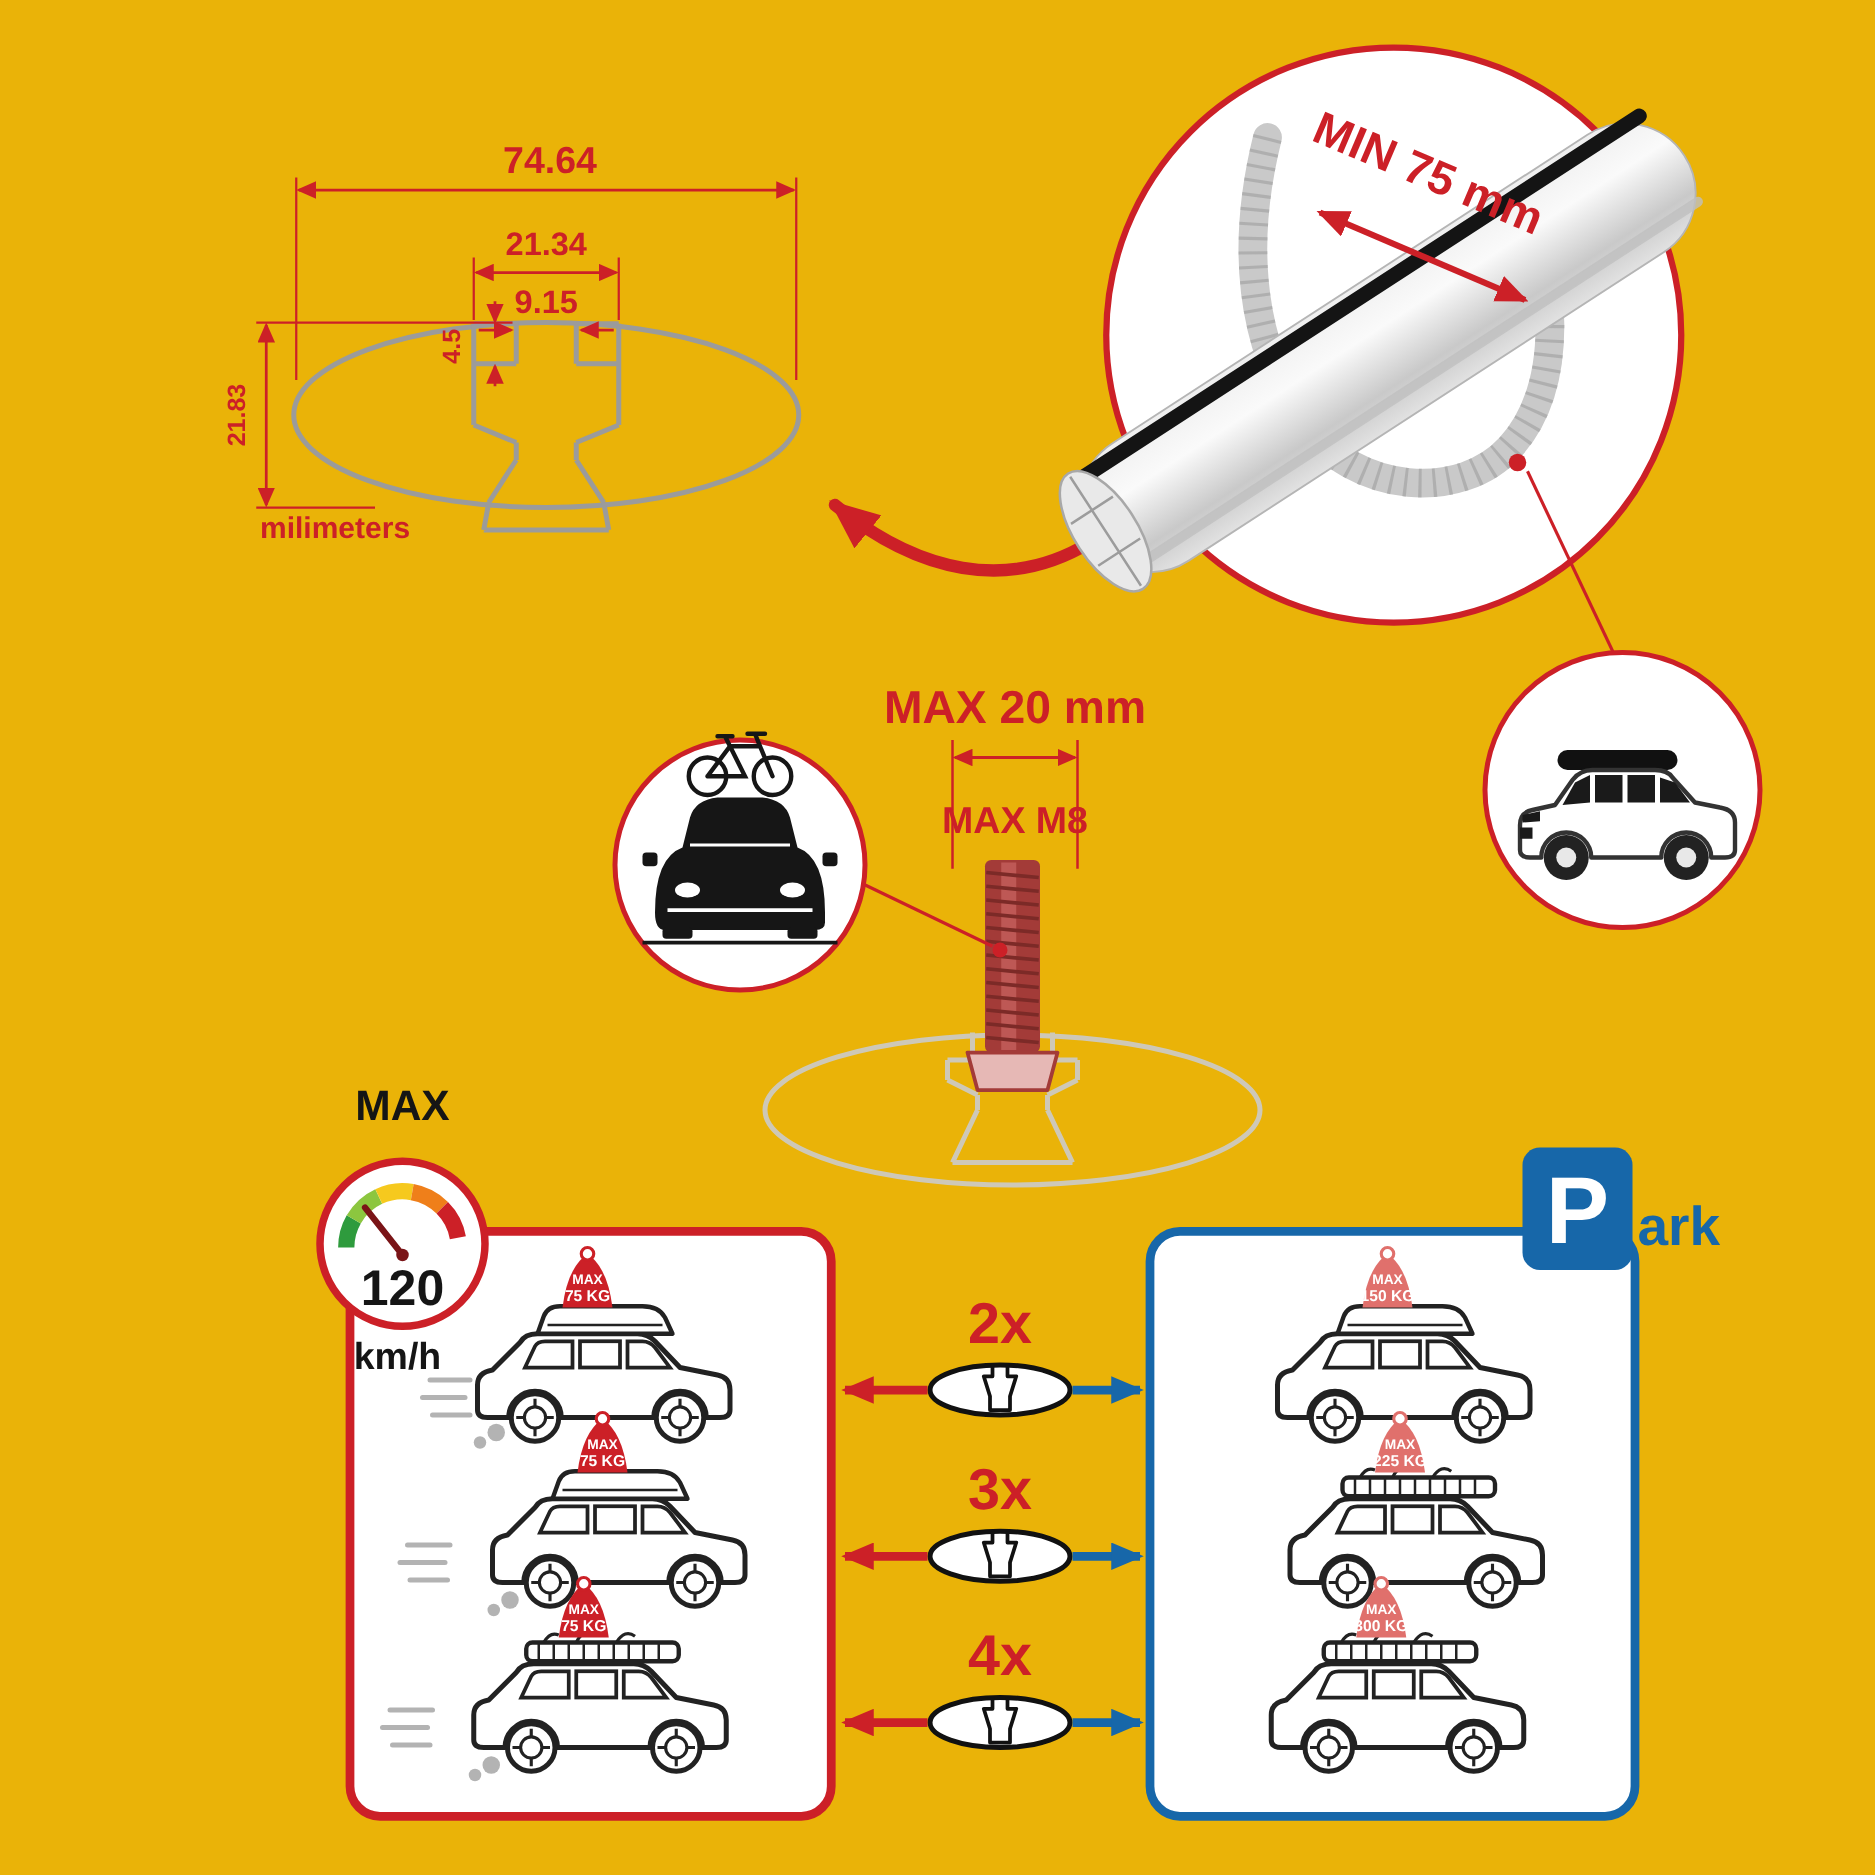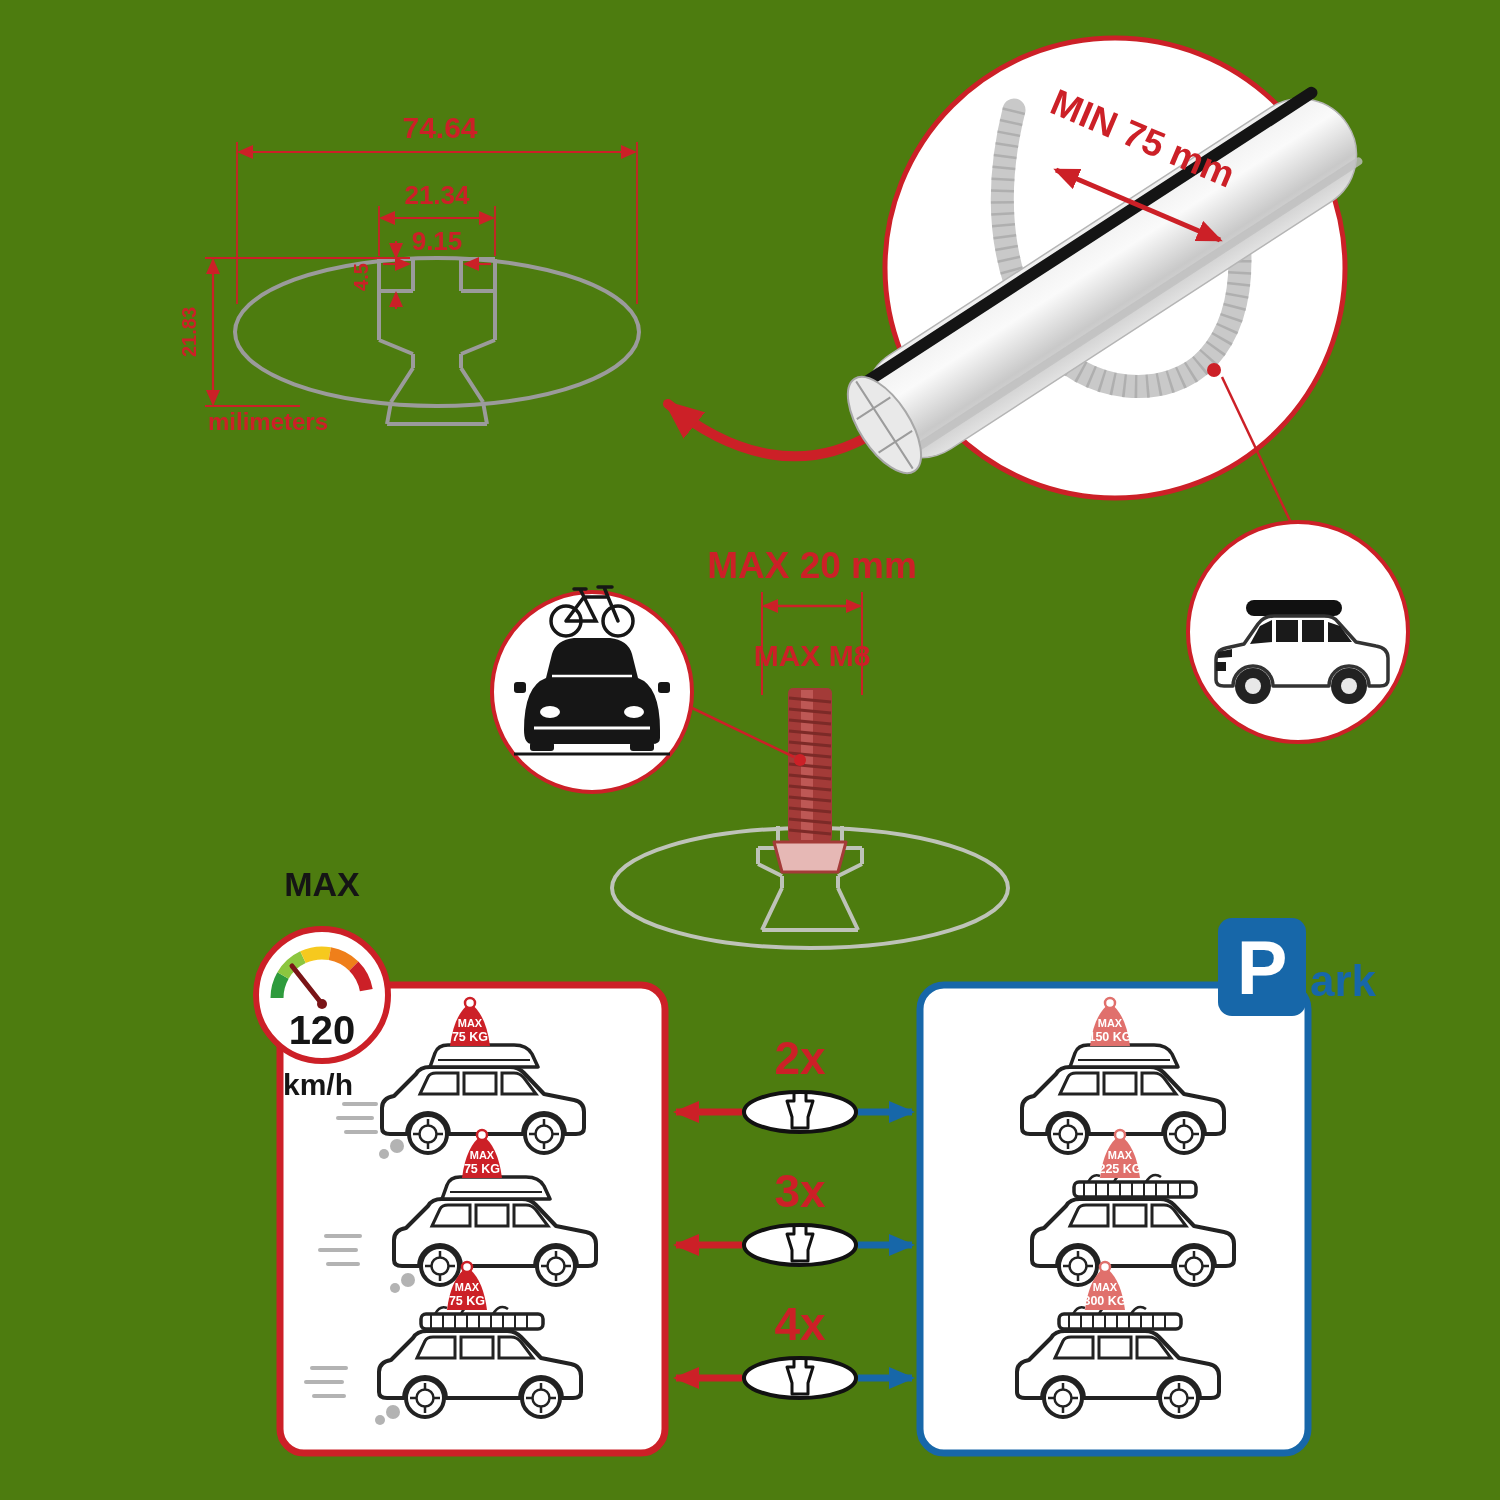--- a/index.html
+++ b/index.html
@@ -1,16 +1,16 @@
 <!DOCTYPE html>
 <html><head>
 <meta charset="utf-8">
 <style>
   html,body{margin:0;padding:0;background:#fff;}
-  .canvas{position:relative;width:1500px;height:1500px;background:#4d7c0f;overflow:hidden;}
+  .canvas{position:relative;width:1500px;height:1500px;background:#eab308;overflow:hidden;}
   svg{display:block;}
   text{font-family:"Liberation Sans","DejaVu Sans",sans-serif;}
   .dim{fill:#cc2027;font-weight:bold;font-size:30px;text-anchor:middle;}
   .dim-s{fill:#cc2027;font-weight:bold;font-size:26px;text-anchor:middle;}
   .dim-xs{fill:#cc2027;font-weight:bold;font-size:20px;text-anchor:middle;}
   .units-label{fill:#cc2027;font-weight:bold;font-size:24px;}
   .callout-lg{fill:#cc2027;font-weight:bold;font-size:37px;text-anchor:middle;}
   .callout-md{fill:#cc2027;font-weight:bold;font-size:30px;text-anchor:middle;}
   .mult{fill:#cc2027;font-weight:bold;font-size:46px;text-anchor:middle;}
   .badge-max{fill:#ffffff;font-weight:bold;font-size:11px;text-anchor:middle;}

